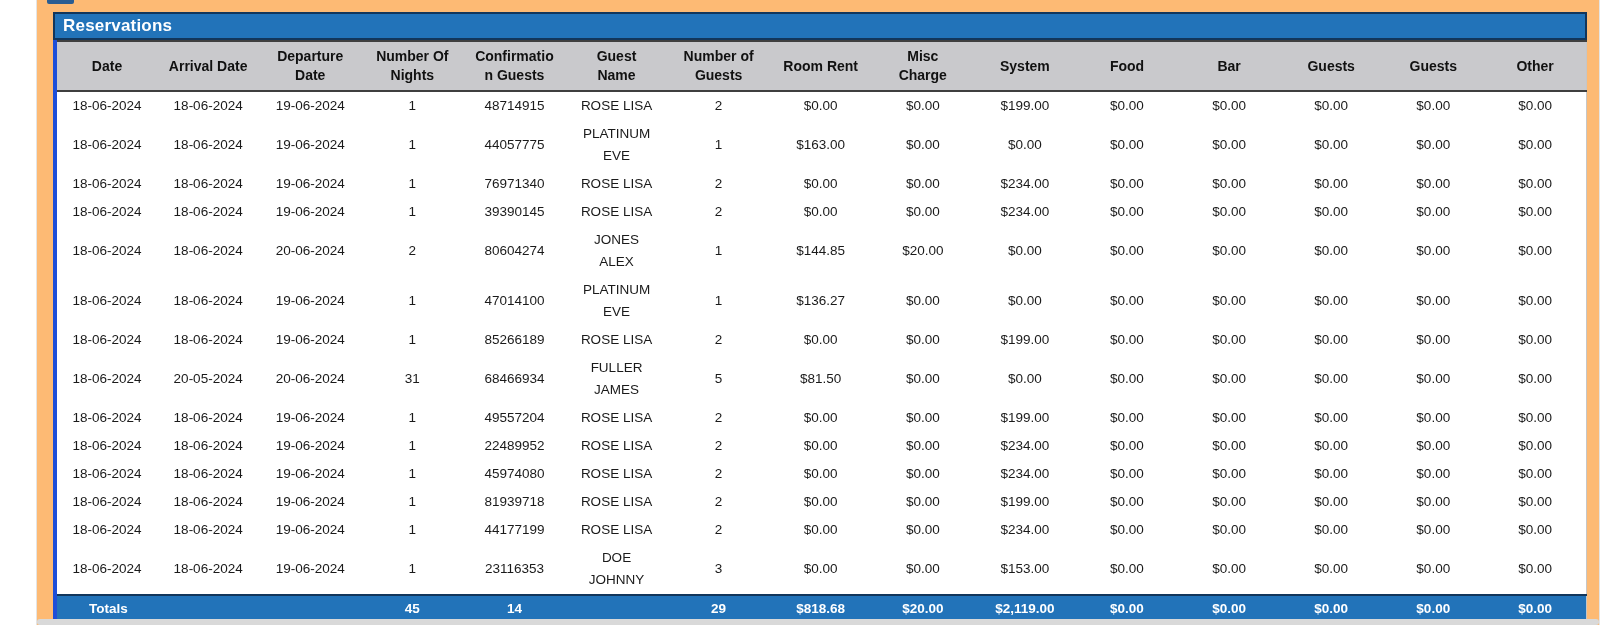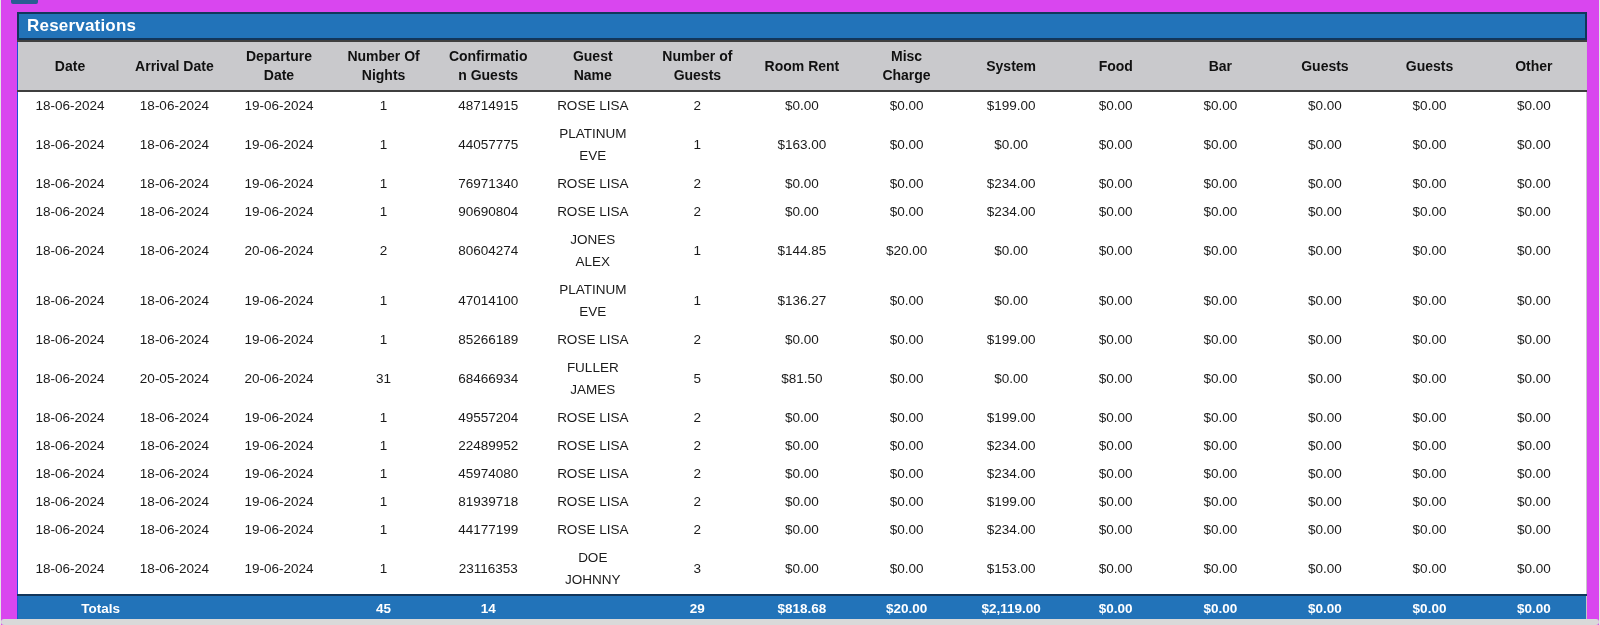--- a/index.html
+++ b/index.html
@@ -6,23 +6,24 @@
   html, body { width: 1600px; height: 625px; background: #ffffff; }
   body {
     font-family: "Liberation Sans", sans-serif;
     color: #1a1a1a;
     position: relative;
     overflow: hidden;
   }
   .card {
     position: absolute;
     inset: 0;
-    background: #d946ef;
+    background: #fdba74;
     border-left: 1px solid #e4e4e4;
     border-right: 1px solid #e4e4e4;
+    margin-left: 36px;
   }
   .top-left-artifact {
     position: absolute;
     left: 10px; top: 0;
     width: 27px; height: 4px;
     background: #2a5d92;
     border-radius: 0 0 2px 2px;
   }
   .bottom-strip {
     position: absolute;
@@ -48,21 +49,21 @@
   .title-bar .title-text {
     color: #ffffff;
     font-weight: bold;
     font-size: 17px;
     letter-spacing: 0.2px;
   }
   table.report-table {
     width: 100%;
     border-collapse: collapse;
     table-layout: fixed;
-    border-left: 1px solid #1d4ed8;
+    border-left: 4px solid #1d4ed8;
     border-right: 1px solid #c6c6c6;
   }
   table.report-table th,
   table.report-table td {
     text-align: center;
     vertical-align: middle;
     white-space: pre-line;
     overflow: hidden;
   }
   thead th {
@@ -87,21 +88,21 @@
     border-top: 2px solid #12365B;
     border-bottom: 2px solid #12365B;
     color: #ffffff;
     font-weight: bold;
     font-size: 13.5px;
     line-height: 22px;
     padding: 2px;
     height: 26px;
   }
   tfoot td.totals-label {
-    text-align: right;
+    text-align: left;
     padding-left: 32px;
   }
 </style>
 </head>
 <body>
 
 <div class="card">
   <div class="top-left-artifact"></div>
 
   <div class="report">
@@ -186,21 +187,21 @@
             <td>$0.00</td>
             <td>$0.00</td>
             <td>$0.00</td>
             <td>$0.00</td>
           </tr>
           <tr>
             <td>18-06-2024</td>
             <td>18-06-2024</td>
             <td>19-06-2024</td>
             <td>1</td>
-            <td>90690804</td>
+            <td>39390145</td>
             <td>ROSE LISA</td>
             <td>2</td>
             <td>$0.00</td>
             <td>$0.00</td>
             <td>$234.00</td>
             <td>$0.00</td>
             <td>$0.00</td>
             <td>$0.00</td>
             <td>$0.00</td>
             <td>$0.00</td>

